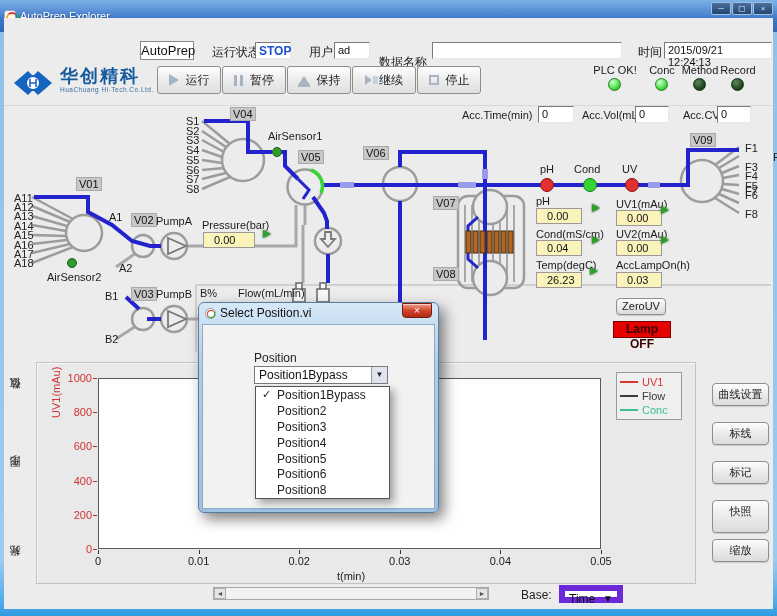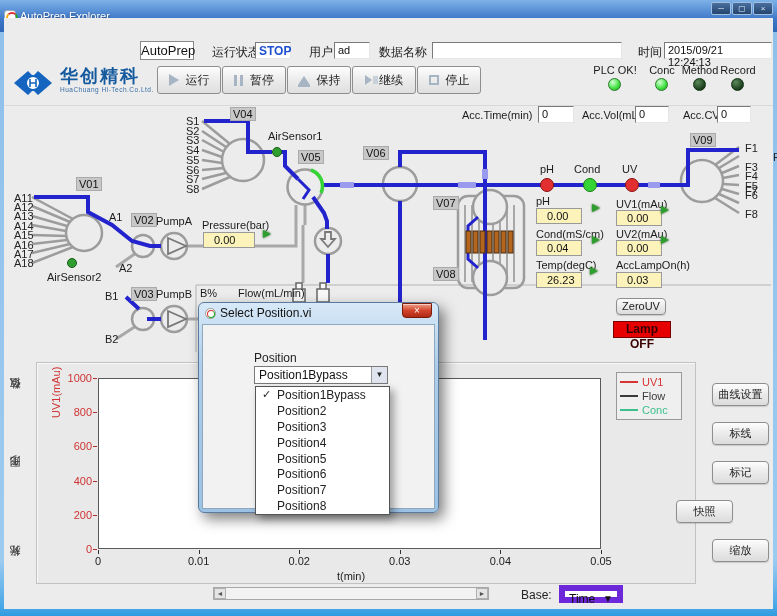--- a/index.html
+++ b/index.html
@@ -117,21 +117,21 @@
   </div>
 
   <div class="client">
 
     <div class="toolbar">
       <div class="btnflat" style="left:136px;top:4px;width:54px;height:19px;">AutoPrep</div>
       <div class="tb-lbl" style="left:208px;top:7px;">运行状态</div>
       <div class="sfield" style="left:251px;top:5px;width:36px;text-align:center;"><span class="stopval">STOP</span></div>
       <div class="tb-lbl" style="left:305px;top:7px;">用户</div>
       <div class="sfield" style="left:330px;top:5px;width:36px;">ad</div>
-      <div class="tb-lbl" style="left:375px;top:7px;">数据名称</div>
+      <div class="tb-lbl" style="left:375px;top:17px;">数据名称</div>
       <div class="sfield" style="left:428px;top:5px;width:190px;"></div>
       <div class="tb-lbl" style="left:634px;top:7px;">时间</div>
       <div class="sfield" style="left:660px;top:5px;width:108px;">2015/09/21 12:24:13</div>
     </div>
 
     <div class="brand">
       <svg width="42" height="34" viewBox="0 0 42 34">
         <path d="M2,17 L16,5 L21,10 L26,5 L40,17 L26,29 L21,24 L16,29 Z" fill="#1565c0"></path>
         <circle cx="21" cy="17" r="7" fill="#ffffff"></circle>
         <circle cx="21" cy="17" r="7" fill="none" stroke="#1565c0" stroke-width="2"></circle>
@@ -266,21 +266,21 @@
         <div class="xmark" style="position: absolute; left: 295.2px; top: 532px;"></div>
         <div class="xtick" style="position: absolute; left: 380.8px; top: 537px;">0.03</div>
         <div class="xmark" style="position: absolute; left: 395.8px; top: 532px;"></div>
         <div class="xtick" style="position: absolute; left: 481.4px; top: 537px;">0.04</div>
         <div class="xmark" style="position: absolute; left: 496.4px; top: 532px;"></div>
         <div class="xtick" style="position: absolute; left: 582px; top: 537px;">0.05</div>
         <div class="xmark" style="position: absolute; left: 597px; top: 532px;"></div>
         <div class="wbtn2" style="position: absolute; left: 708px; top: 365px; width: 57px; height: 23px; line-height: 21px; pointer-events: auto;">曲线设置</div>
         <div class="wbtn2" style="position: absolute; left: 708px; top: 404px; width: 57px; height: 23px; line-height: 21px; pointer-events: auto;">标线</div>
         <div class="wbtn2" style="position: absolute; left: 708px; top: 443px; width: 57px; height: 23px; line-height: 21px; pointer-events: auto;">标记</div>
-        <div class="wbtn2" style="position: absolute; left: 672px; top: 482px; width: 57px; height: 23px; line-height: 21px; pointer-events: auto;">快照</div>
+        <div class="wbtn2" style="position: absolute; left: 708px; top: 482px; width: 57px; height: 33px; line-height: 21px; pointer-events: auto;">快照</div>
         <div class="wbtn2" style="position: absolute; left: 708px; top: 521px; width: 57px; height: 23px; line-height: 21px; pointer-events: auto;">缩放</div>
         <div class="vtab" style="position: absolute; left: 4px; top: 378px; pointer-events: auto;">数值</div>
         <div class="vtab" style="position: absolute; left: 4px; top: 456px; pointer-events: auto;">图形</div>
         <div class="vtab" style="position: absolute; left: 4px; top: 546px; pointer-events: auto;">光标</div>
       </div>
 
     <div class="hline" style="left:0;top:87px;width:769px;"></div>
 
     <svg style="position:absolute;left:0;top:87px;z-index:5;" width="769" height="255" viewBox="4 105 769 255">
 
@@ -429,23 +429,19 @@
             <div class="opt">
               <span class="check"></span>
               <span>Position5</span>
             </div>
             <div class="opt">
               <span class="check"></span>
               <span>Position6</span>
             </div>
             <div class="opt">
               <span class="check"></span>
-              <span>Position7</span>
-            </div>
-            <div class="opt">
-              <span class="check"></span>
               <span>Position8</span>
             </div>
           </div>
       </div>
     </div>
   </div>
 </div>
 
 </body></html>

